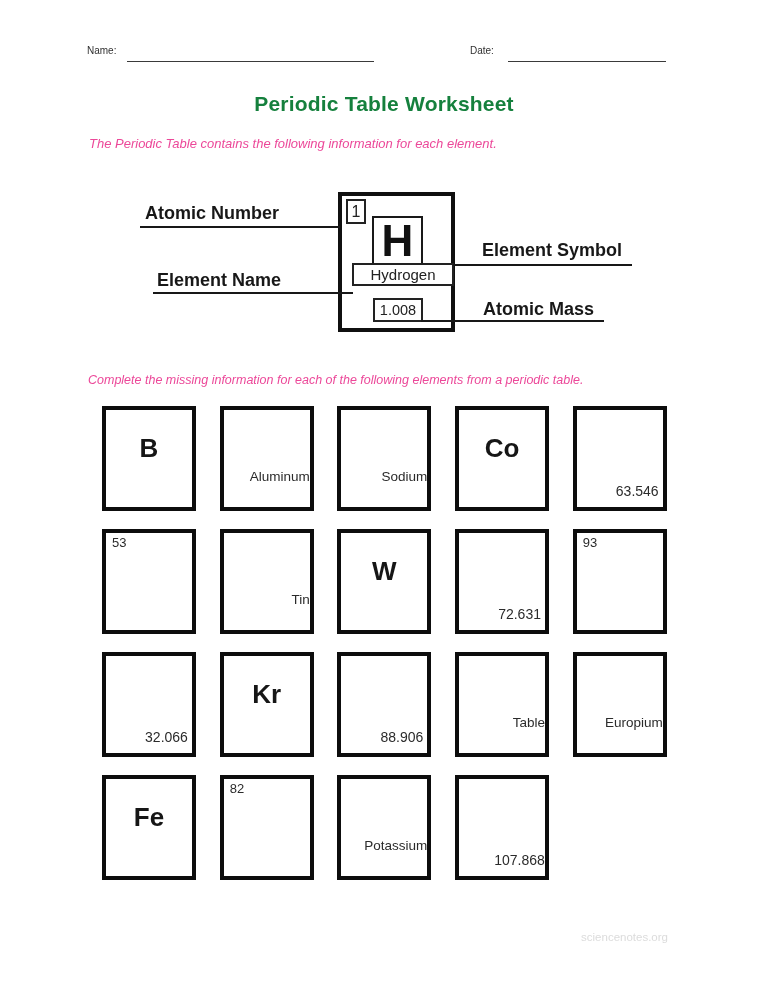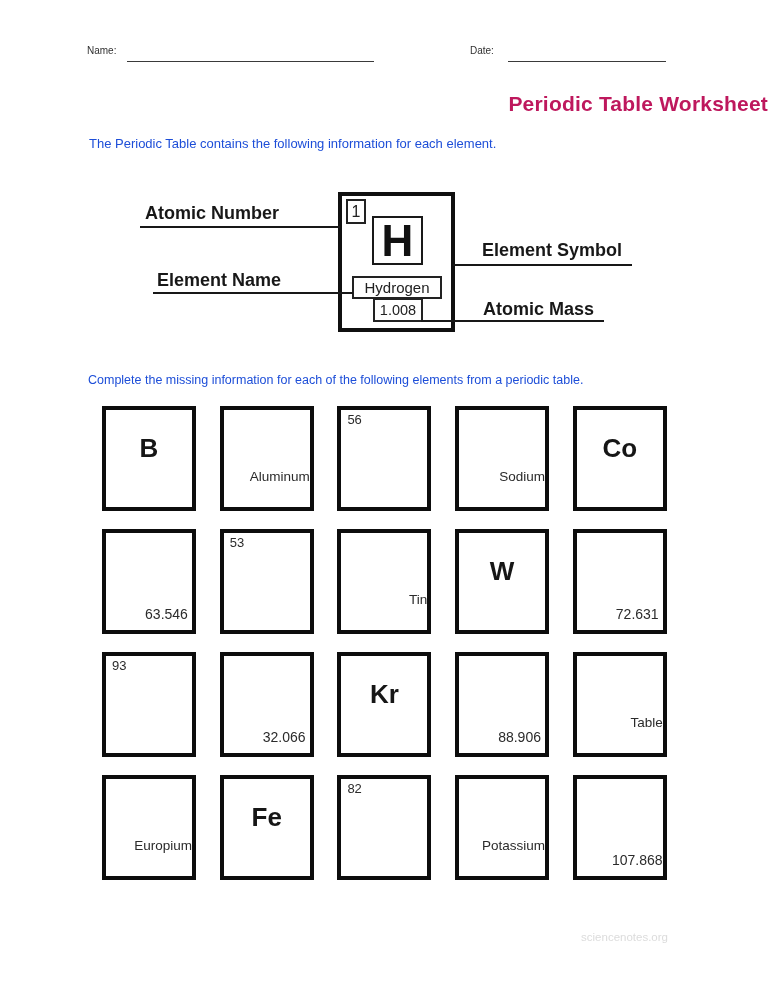--- a/index.html
+++ b/index.html
@@ -5,28 +5,28 @@
   html,body{margin:0;padding:0;}
   body{
     width:768px;height:994px;background:#ffffff;position:relative;
     font-family:"Liberation Sans", sans-serif;color:#262626;overflow:hidden;
   }
   .abs{position:absolute;}
   
   .field-label{font-size:10px;color:#303030;}
   .blank-line{border-bottom:1.5px solid #3a3a3a;height:14px;}
   
-  .title{left:0;right:0;top:92px;text-align:right;font-size:21px;font-weight:bold;color:#be185d;letter-spacing:.2px;}
-  .para{font-size:13px;color:#1d4ed8;}
+  .title{left:0;right:0;top:92px;text-align:center;font-size:21px;font-weight:bold;color:#15803d;letter-spacing:.2px;}
+  .para{font-size:13px;color:#ec4899;font-style:italic;}
   
   .dbox{position:absolute;box-sizing:border-box;background:#fff;display:flex;align-items:center;justify-content:center;}
   .big-box{left:338px;top:192px;width:117px;height:140px;border:4.5px solid #101010;background:transparent;}
   .num-box{left:346px;top:199px;width:20px;height:25px;border:2px solid #222;font-size:16px;color:#222;}
   .sym-box{left:372px;top:216px;width:51px;height:49px;border:2.5px solid #191919;font-size:44px;font-weight:bold;color:#111;}
-  .elname-box{left:352px;top:276px;width:90px;height:23px;border:2px solid #222;font-size:15px;color:#222;}
+  .elname-box{left:352px;top:263px;width:102px;height:23px;border:2px solid #222;font-size:15px;color:#222;}
   .mass-box{left:373px;top:298px;width:50px;height:24px;border:2px solid #222;font-size:14.5px;color:#222;}
   .dlabel{position:absolute;font-size:18px;font-weight:bold;color:#181818;white-space:nowrap;text-align:center;}
   .dline{position:absolute;height:2px;background:#181818;}
   
   .egrid{left:102px;top:406px;display:grid;grid-template-columns:repeat(5,94px);grid-auto-rows:105px;column-gap:23.7px;row-gap:18px;}
   .cell{position:relative;box-sizing:border-box;border:4px solid #0d0d0d;background:#fff;}
   .v{position:absolute;color:#2b2b2b;}
   .v-number{top:2px;left:6px;font-size:13px;}
   .v-symbol{top:23px;left:0;right:0;text-align:center;font-size:26px;font-weight:bold;color:#161616;}
   .v-name{top:59px;left:0;right:0;text-align:right;font-size:13.5px;}
@@ -66,23 +66,20 @@
 </div>
 
 <div class="abs para" style="left:88px;top:373px;font-size:12.5px;">Complete the missing information for each of the following elements from a periodic table.</div>
 
 <div class="abs egrid">
   <div class="cell">
     <span class="v v-symbol">B</span>
     </div>
   <div class="cell">
     <span class="v v-name">Aluminum</span>
-    </div>
-  <div class="cell">
-    <span class="v v-number">56</span>
     </div>
   <div class="cell">
     <span class="v v-name">Sodium</span>
     </div>
   <div class="cell">
     <span class="v v-symbol">Co</span>
     </div>
 
   <div class="cell">
     <span class="v v-mass">63.546</span>

